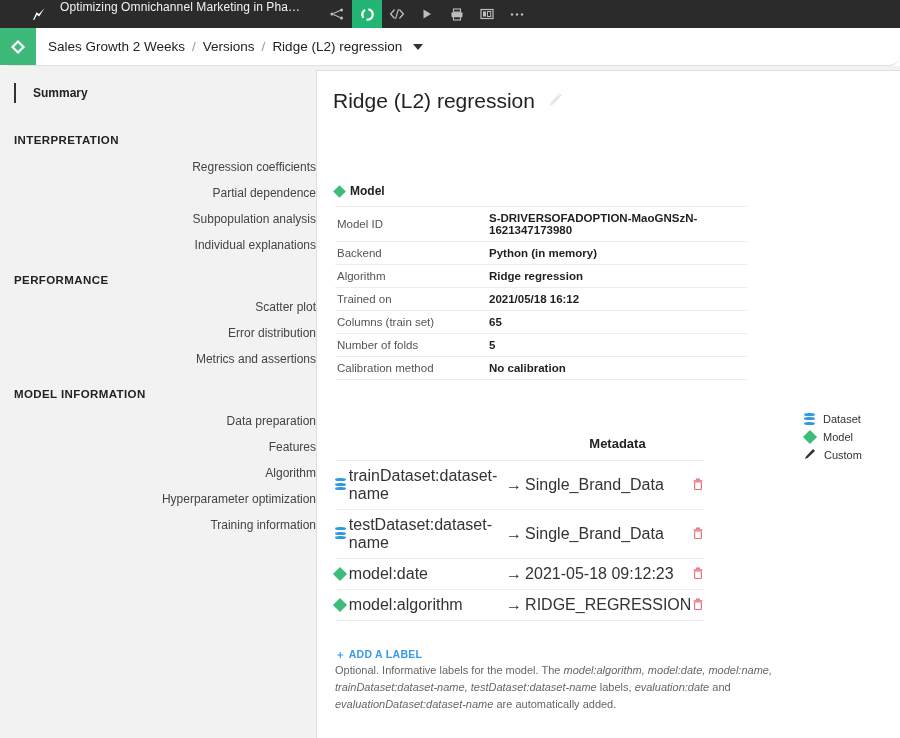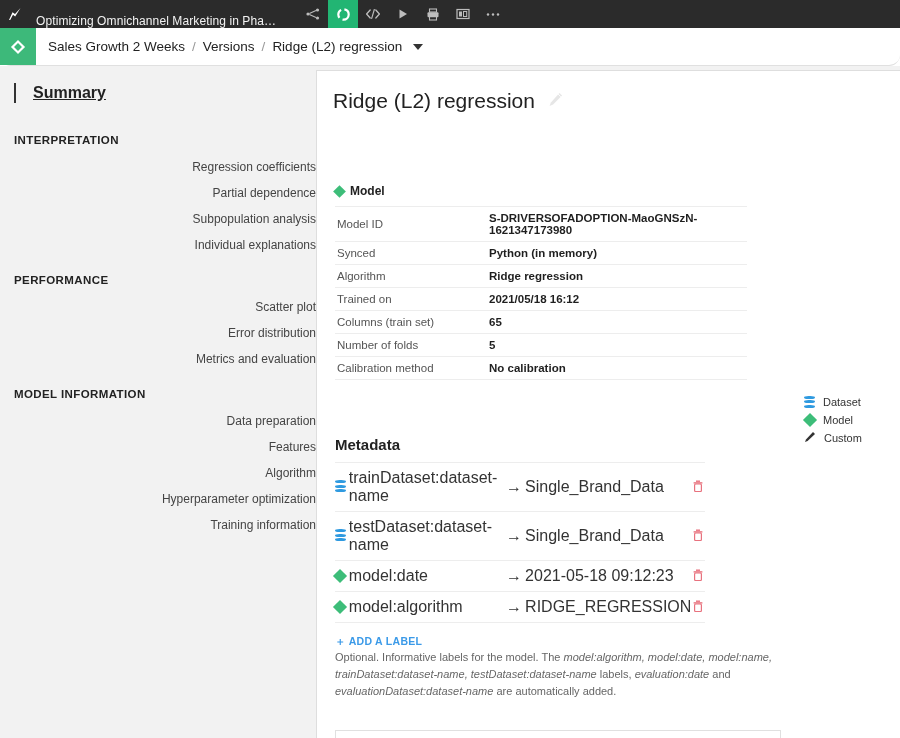--- a/index.html
+++ b/index.html
@@ -6,22 +6,23 @@
   html, body {
     width: 900px; height: 738px;
     font-family: "Liberation Sans", sans-serif;
     background: #ffffff;
     overflow: hidden;
   }
 
   
   .topbar {
     height: 28px; background: #2b2b2b;
-    display: flex; align-items: flex-end;
+    display: flex; align-items: flex-start;
     color: #e8e8e8;
+    padding-left: 24px;
   }
   .dku-bird {
     width: 30px; height: 28px;
     display: flex; align-items: center; justify-content: center;
   }
   .project-title {
     font-size: 12px; color: #f2f2f2;
     margin-left: 6px; white-space: nowrap;
     letter-spacing: .1px;
   }
@@ -68,21 +69,21 @@
     flex-shrink: 0;
   }
   .side-active {
     display: flex; align-items: center;
     height: 26px; margin-bottom: 18px;
   }
   .side-active .bar {
     width: 2px; height: 20px; background: #333; margin-left: 14px;
   }
   .side-active .lbl {
-    font-size: 16px; font-weight: bold; color: #222; margin-left: 17px; text-decoration: underline;
+    font-size: 12px; font-weight: bold; color: #222; margin-left: 17px;
   }
   .side-group { margin-bottom: 6px; }
   .side-head {
     font-size: 11.5px; font-weight: bold; color: #222;
     letter-spacing: .4px; padding: 10px 0 8px 14px;
   }
   .side-item {
     font-size: 12px; color: #444;
     padding: 6px 0 6px 29px;
     cursor: pointer;
@@ -118,50 +119,50 @@
     transform: rotate(45deg); display: inline-block;
   }
   table.kv { border-collapse: collapse; width: 412px; }
   table.kv tr { border-bottom: 1px solid #ededed; margin-left: 9px; }
   table.kv tr:first-child { border-top: 1px solid #ededed; }
   table.kv td { padding: 5px 2px; font-size: 11.5px; vertical-align: middle; }
   table.kv td.k { color: #555; width: 152px; }
   table.kv td.v { color: #1f1f1f; font-weight: bold; }
 
   
-  .meta-title { font-size: 15px; font-weight: bold; color: #222; margin: 56px 0 9px 0; }
+  .meta-title { font-size: 13px; font-weight: bold; color: #222; margin: 56px 0 9px 0; text-align: center; }
   table.meta { border-collapse: collapse; width: 370px; }
   table.meta tr { border-bottom: 1px solid #ededed; }
   table.meta tr:first-child { border-top: 1px solid #ededed; }
   table.meta td { padding: 6px 0; font-size: 16px; color: #333; vertical-align: middle; }
   td.m-icon { width: 22px; text-align: left; padding-left: 4px; }
   td.m-key { width: 182px; }
   td.m-arrow { width: 28px; color: #333; font-size: 13px; }
   td.m-val { width: 128px; }
   td.m-del { width: 24px; text-align: center; }
 
   .db-icon { display: inline-block; width: 11px; height: 12px; position: relative; }
   .db-icon i {
     position: absolute; left: 0; width: 11px; height: 3px;
     background: #2f9ae0; border-radius: 50%/60%;
   }
 
   .add-label {
     color: #3b9ae8; font-size: 10.5px; font-weight: bold;
-    letter-spacing: .3px; margin-top: 12px; display: inline-block; cursor: pointer;
+    letter-spacing: .3px; margin-top: 27px; display: inline-block; cursor: pointer;
   }
   .help-text {
     font-size: 11px; color: #666; line-height: 1.55;
     width: 440px; 
   }
   .help-text em { font-style: italic; }
 
   
   .legend {
-    position: absolute; left: 487px; top: 323px;
+    position: absolute; left: 487px; top: 340px;
     font-size: 11px; color: #333;
   }
   .legend-row { display: flex; align-items: center; gap: 8px; height: 15px; margin-bottom: 3px; }
 
   
   .gov-box {
     border: 1px solid #e0e0e0; width: 446px;
     margin-top: 30px; padding: 13px 15px 15px 15px;
   }
   .gov-head {
@@ -262,21 +263,21 @@
       <div class="side-item">Regression coefficients</div>
       <div class="side-item">Partial dependence</div>
       <div class="side-item">Subpopulation analysis</div>
       <div class="side-item">Individual explanations</div>
     </div>
 
     <div class="side-group">
       <div class="side-head">PERFORMANCE</div>
       <div class="side-item">Scatter plot</div>
       <div class="side-item">Error distribution</div>
-      <div class="side-item">Metrics and evaluation</div>
+      <div class="side-item">Metrics and assertions</div>
     </div>
 
     <div class="side-group">
       <div class="side-head">MODEL INFORMATION</div>
       <div class="side-item">Data preparation</div>
       <div class="side-item">Features</div>
       <div class="side-item">Algorithm</div>
       <div class="side-item">Hyperparameter optimization</div>
       <div class="side-item">Training information</div>
     </div>
@@ -302,21 +303,21 @@
         <span>Model</span>
       </div>
 
       <table class="kv">
         <tbody>
             <tr>
           <td class="k">Model ID</td>
           <td class="v">S-DRIVERSOFADOPTION-MaoGNSzN-1621347173980</td>
         </tr>
         <tr>
-          <td class="k">Synced</td>
+          <td class="k">Backend</td>
           <td class="v">Python (in memory)</td>
         </tr>
         <tr>
           <td class="k">Algorithm</td>
           <td class="v">Ridge regression</td>
         </tr>
         <tr>
           <td class="k">Trained on</td>
           <td class="v">2021/05/18 16:12</td>
         </tr>

